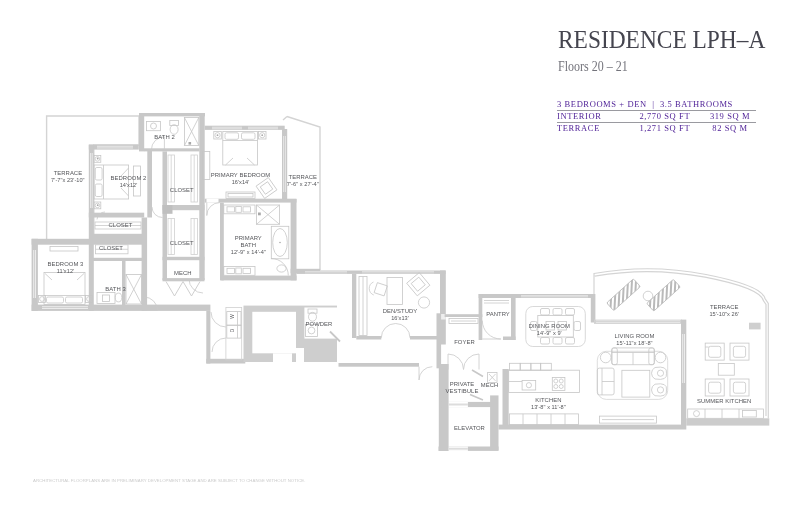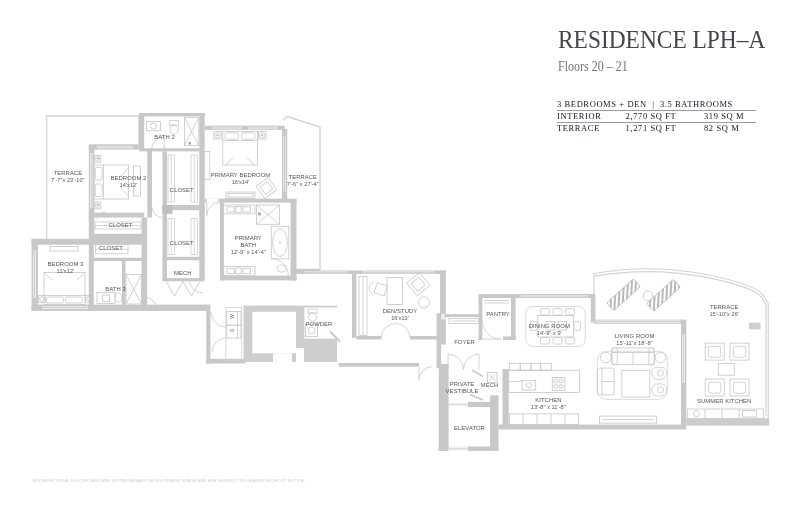--- a/index.html
+++ b/index.html
@@ -1,23 +1,23 @@
 <!DOCTYPE html>
 <html><head>
 <meta charset="utf-8">
 <style>
   html,body{margin:0;padding:0;width:800px;height:514px;background:#ffffff;overflow:hidden}
   body{font-family:"Liberation Sans",sans-serif;position:relative}
   .title{font-family:"Liberation Serif",serif;font-size:26px;color:#45454f;letter-spacing:0;position:absolute;top:25px;left:558px;white-space:nowrap;transform:scaleX(.9);transform-origin:0 0}
   .floors{font-family:"Liberation Serif",serif;font-size:15px;color:#73737b;position:absolute;top:58px;left:558px;letter-spacing:0;white-space:nowrap;transform:scaleX(.8);transform-origin:0 0}
-  table.spec{position:absolute;left:557px;top:99px;width:199px;border-collapse:collapse;font-family:"Liberation Serif",serif;color:#0f172a}
+  table.spec{position:absolute;left:557px;top:99px;width:199px;border-collapse:collapse;font-family:"Liberation Serif",serif;color:#4c1d95}
   table.spec td{font-size:8.5px;letter-spacing:0.6px;padding:0}
   table.spec .r1 td{padding-bottom:0.5px}
   table.spec .rowline td{border-top:1px solid #9a9aa0;padding-top:0;padding-bottom:1px}
-  td.v{text-align:left}
+  td.v{text-align:center}
   .disc{position:absolute;left:33px;top:478px;font-size:4.3px;color:#cbcbcb;letter-spacing:0.05px}
 </style>
 </head>
 <body>
 
 <div class="title">RESIDENCE LPH–A</div>
 
 <div class="floors">Floors 20 – 21</div>
 
 <table class="spec">

